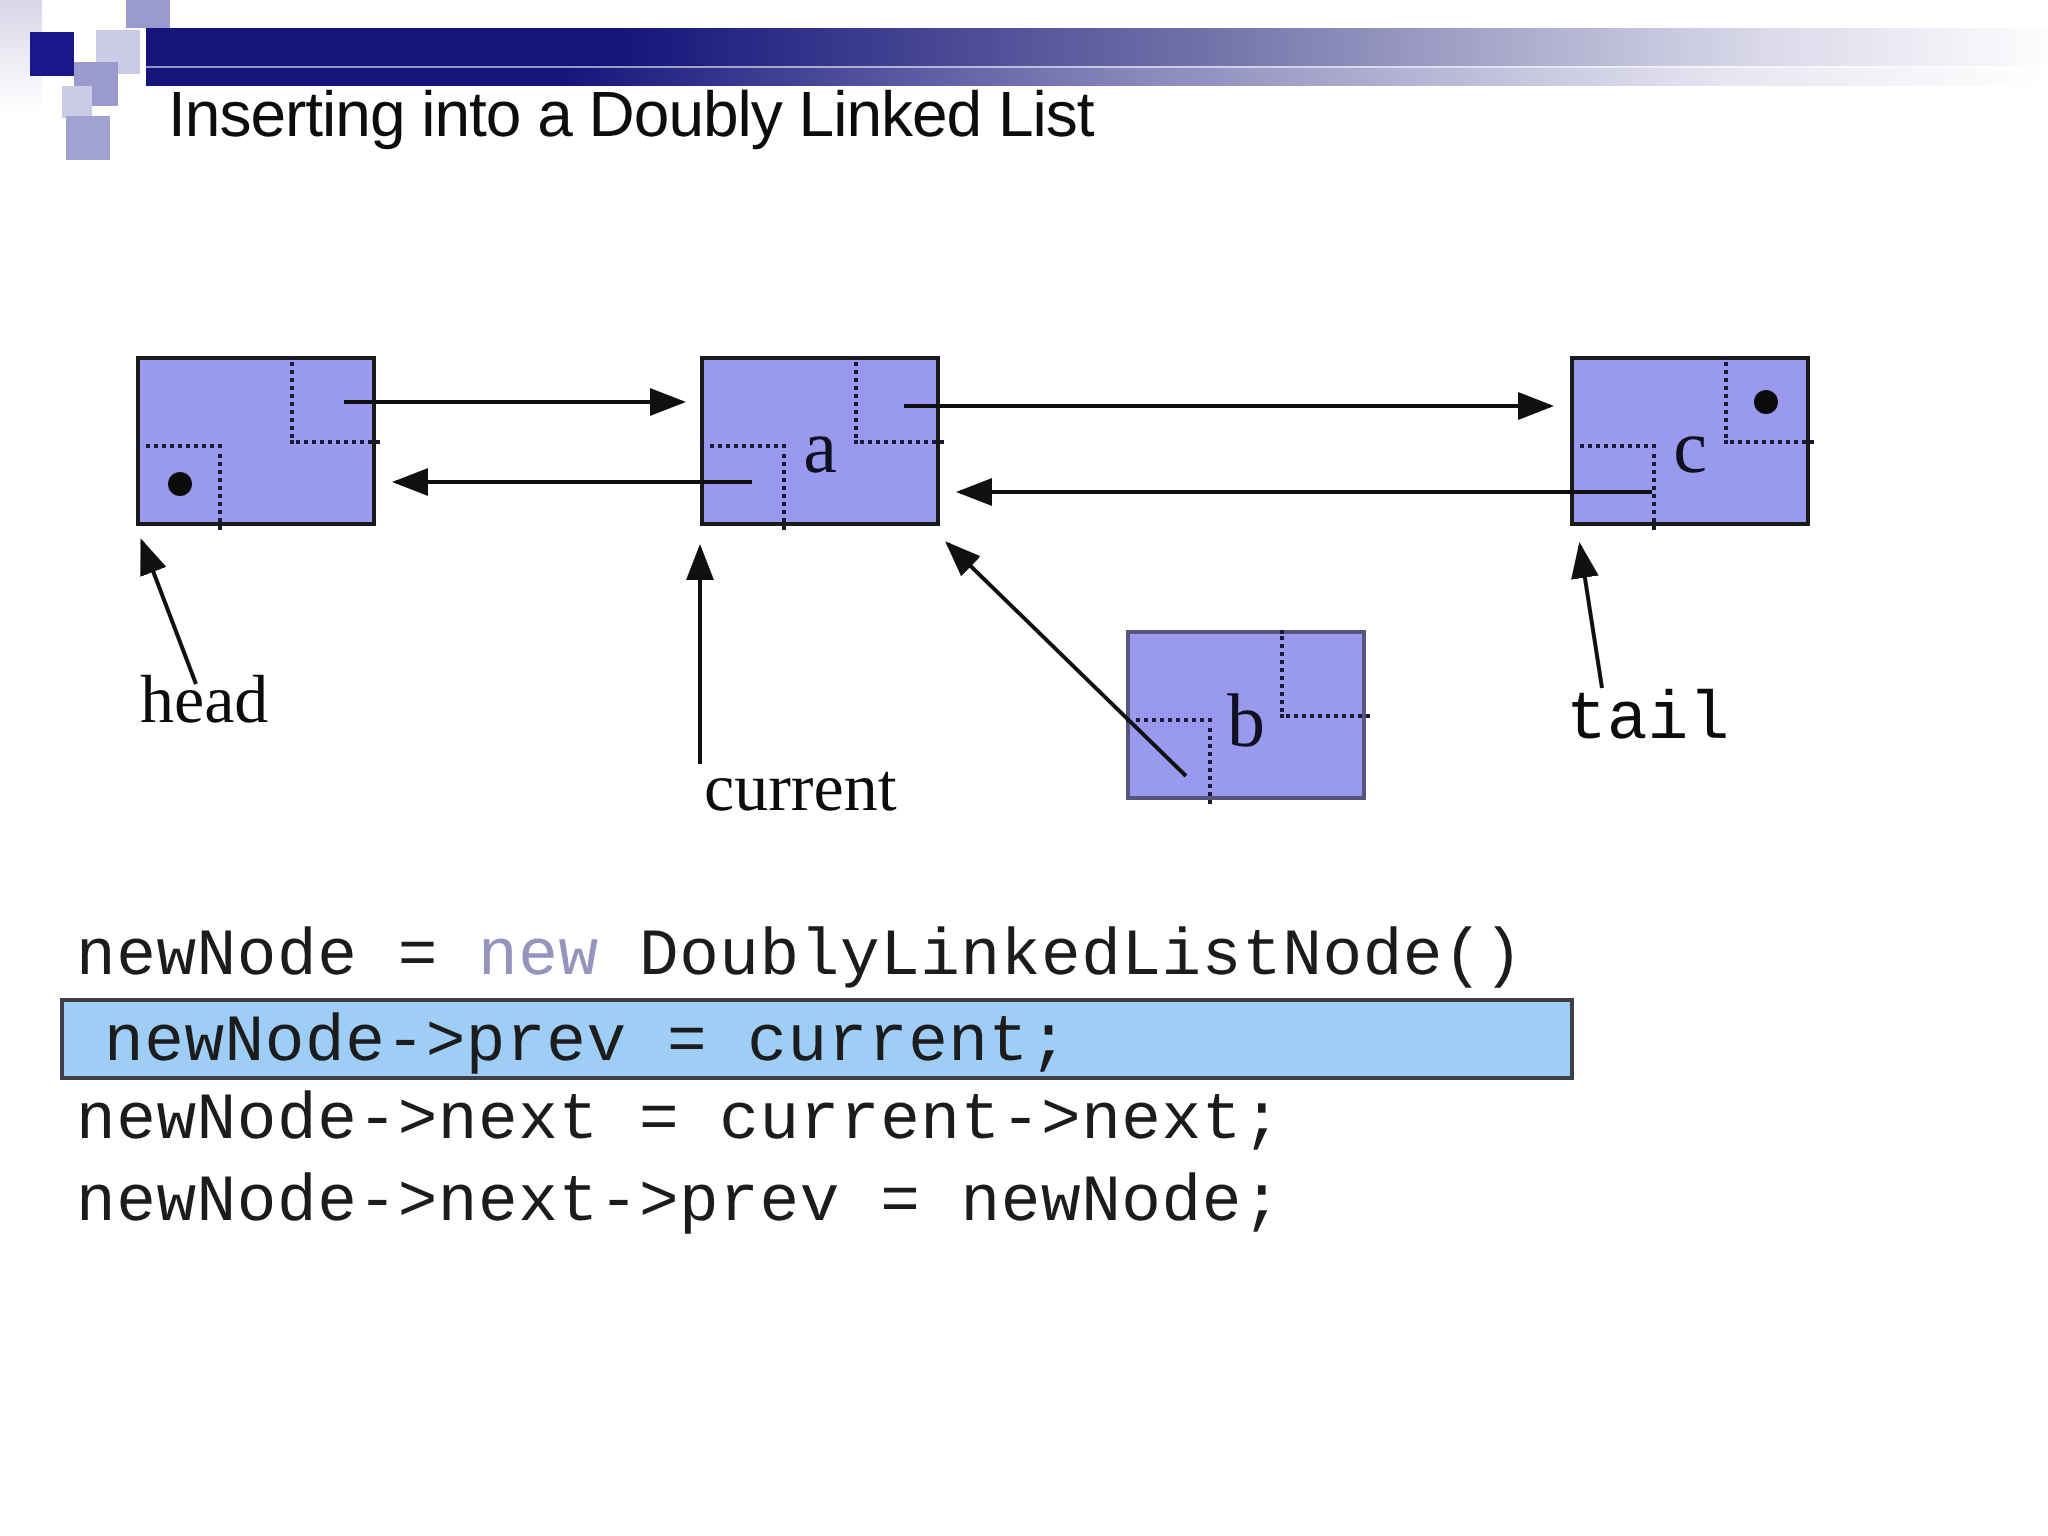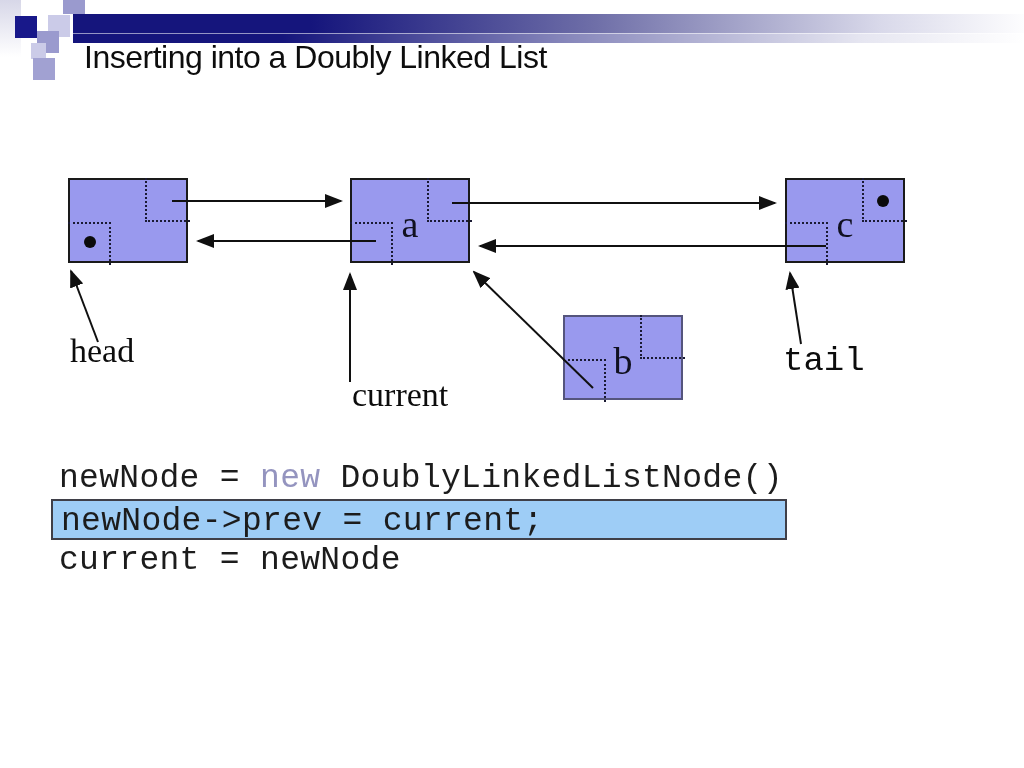--- a/index.html
+++ b/index.html
@@ -69,26 +69,25 @@
   .arrows line{stroke:#101010;stroke-width:2;}
   
   .code-block{
     position:absolute;left:30px;top:458px;width:757px;
     font-family:"Liberation Mono",monospace;font-size:33px;
     letter-spacing:0.3px;color:var(--code-text);
   }
   .code-line{
     height:41px;line-height:41px;padding-left:8px;white-space:pre;
     box-sizing:border-box;
-    margin-left:21px;
   }
   .code-line.highlighted{
     background:var(--highlight-fill);
     border:2px solid var(--highlight-border);
-    padding-left:8px;
+    padding-left:20px;
     font-family:Liberation Mono, monospace;
   }
 </style>
 </head>
 <body>
 
 <div class="slide">
 
   <div class="left-strip"></div>
   <div class="sq" style="left:63px;top:0;width:22px;height:14px;background:#9a9ace;"></div>
@@ -143,16 +142,17 @@
     <line x1="801" y1="344" x2="790" y2="273" marker-end="url(#ah)"></line>
   </svg>
 
   <div class="ptr-label label-head">head</div>
   <div class="ptr-label label-current">current</div>
   <div class="ptr-label label-tail">tail</div>
 
   <div class="code-block">
       <div class="code-line"><span>newNode = </span><span style="color: var(--keyword);">new</span><span> DoublyLinkedListNode()</span></div>
       <div class="code-line highlighted"><span>newNode-&gt;prev = current;</span></div>
-      <div class="code-line"><span>current = newNode</span></div>
+      <div class="code-line"><span>newNode-&gt;next = current-&gt;next;</span></div>
+      <div class="code-line"><span>newNode-&gt;next-&gt;prev = newNode;</span></div>
     </div>
 
 </div>
 
 </body></html>

